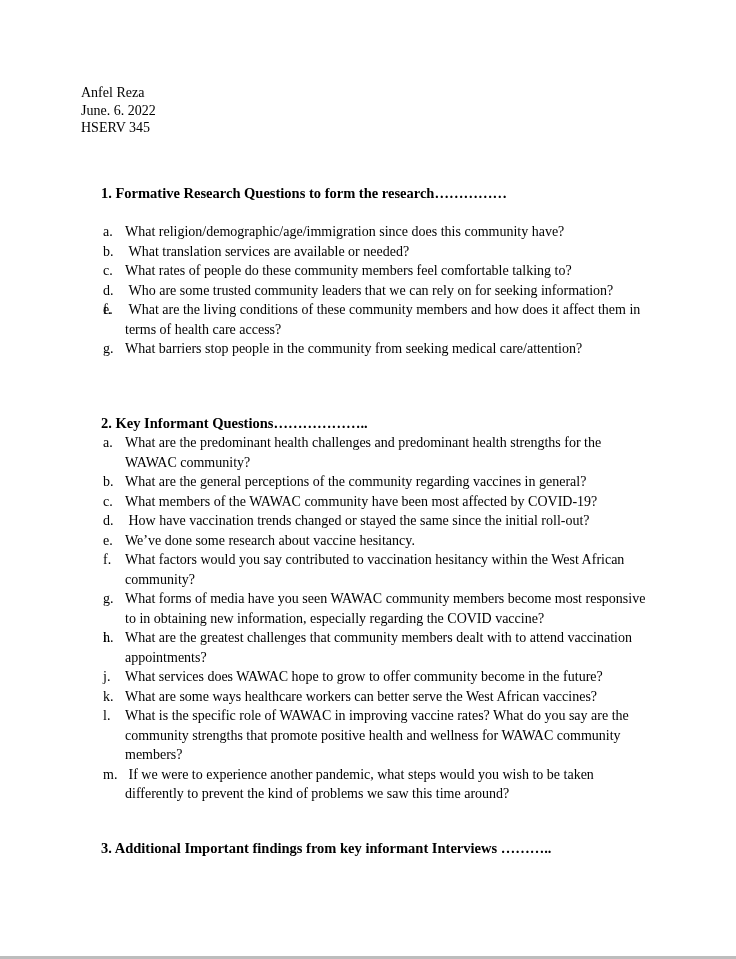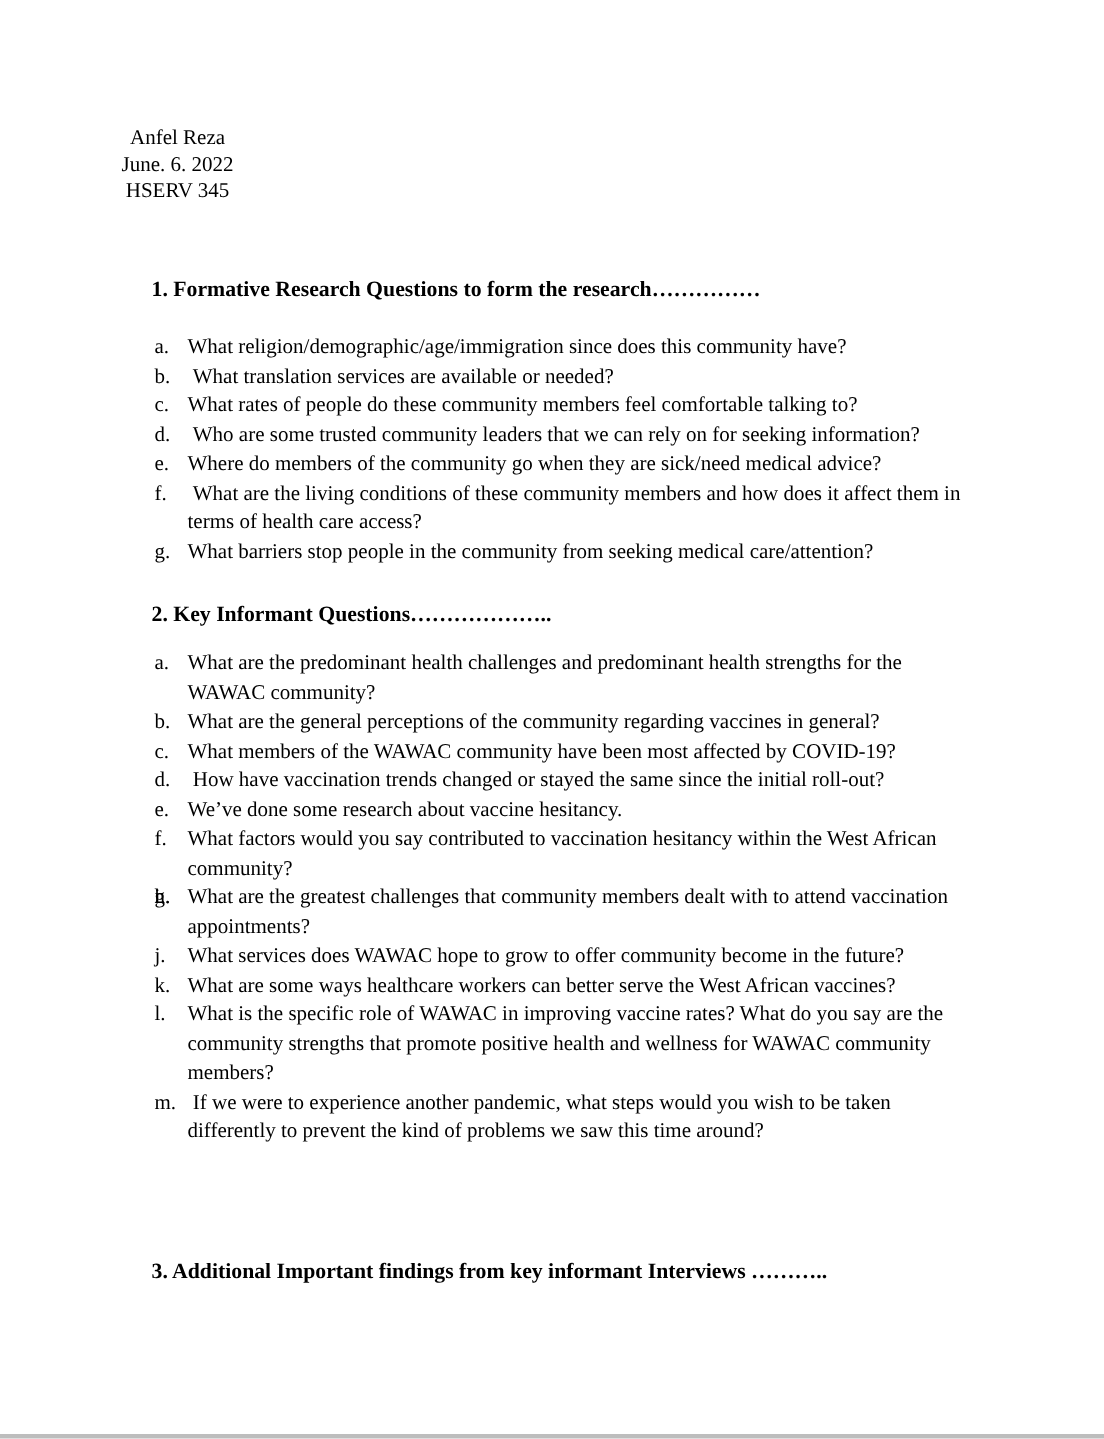--- a/index.html
+++ b/index.html
@@ -31,21 +31,20 @@
       width: 736px;
       height: 3px;
       background: #bdbdbd;
     }
     .header-block {
       position: absolute;
       left: 81px;
       top: 84px;
       line-height: 17.5px;
       font-size: 14px;
-      text-align: center;
     }
     .header-line {
       display: block;
       white-space: nowrap;
     }
     .section-heading {
       position: absolute;
       left: 81px;
       font-weight: bold;
       font-size: 14.5px;
@@ -85,35 +84,35 @@
     <span class="header-line">HSERV 345</span>
   </div>
 
   <div class="section-heading" style="top:184px;">1. Formative Research Questions to form the research……………</div>
 
   <ol class="q-list" style="top:222px;">
     <li class="q-item"><span class="q-marker">a.</span><span>What religion/demographic/age/immigration since does this community have?</span></li>
     <li class="q-item"><span class="q-marker">b.</span><span>&nbsp;What translation services are available or needed?</span></li>
     <li class="q-item"><span class="q-marker">c.</span><span>What rates of people do these community members feel comfortable talking to?</span></li>
     <li class="q-item"><span class="q-marker">d.</span><span>&nbsp;Who are some trusted community leaders that we can rely on for seeking information?</span></li>
-    <li class="q-item"><span class="q-marker">e.</span><span>Where do members of the community go when they are sick/need medical advice?</span></li>
+    <li class="q-item"><span class="q-marker">e.</span></li>
     <li class="q-item"><span class="q-marker">f.</span><span>&nbsp;What are the living conditions of these community members and how does it affect them in terms of health care access?</span></li>
     <li class="q-item"><span class="q-marker">g.</span><span>What barriers stop people in the community from seeking medical care/attention?</span></li>
   </ol>
 
-  <div class="section-heading" style="top:401px;font-family:Liberation Serif, serif;">2. Key Informant Questions………………..</div>
+  <div class="section-heading" style="top:414px;font-family:Liberation Serif, serif;">2. Key Informant Questions………………..</div>
 
   <ol class="q-list" style="top:433px;">
     <li class="q-item"><span class="q-marker">a.</span><span>What are the predominant health challenges and predominant health strengths for the WAWAC community?</span></li>
     <li class="q-item"><span class="q-marker">b.</span><span>What are the general perceptions of the community regarding vaccines in general?</span></li>
     <li class="q-item"><span class="q-marker">c.</span><span>What members of the WAWAC community have been most affected by COVID-19?</span></li>
     <li class="q-item"><span class="q-marker">d.</span><span>&nbsp;How have vaccination trends changed or stayed the same since the initial roll-out?</span></li>
     <li class="q-item"><span class="q-marker">e.</span><span>We’ve done some research about vaccine hesitancy.</span></li>
     <li class="q-item"><span class="q-marker">f.</span><span>What factors would you say contributed to vaccination hesitancy within the West African community?</span></li>
-    <li class="q-item"><span class="q-marker">g.</span></li>
+    <li class="q-item"><span class="q-marker">g.</span><span>What forms of media have you seen WAWAC community members become most responsive to in obtaining new information, especially regarding the COVID vaccine?</span></li>
     <li class="q-item"><span class="q-marker">h.</span></li>
     <li class="q-item"><span class="q-marker">i.</span><span>What are the greatest challenges that community members dealt with to attend vaccination appointments?</span></li>
     <li class="q-item"><span class="q-marker">j.</span><span>What services does WAWAC hope to grow to offer community become in the future?</span></li>
     <li class="q-item"><span class="q-marker">k.</span><span>What are some ways healthcare workers can better serve the West African vaccines?</span></li>
     <li class="q-item"><span class="q-marker">l.</span><span>What is the specific role of WAWAC in improving vaccine rates? What do you say are the community strengths that promote positive health and wellness for WAWAC community members?</span></li>
     <li class="q-item"><span class="q-marker">m.</span><span>&nbsp;If we were to experience another pandemic, what steps would you wish to be taken differently to prevent the kind of problems we saw this time around?</span></li>
   </ol>
 
   <div class="section-heading" style="top:839px;">3. Additional Important findings from key informant Interviews ………..</div>
 

